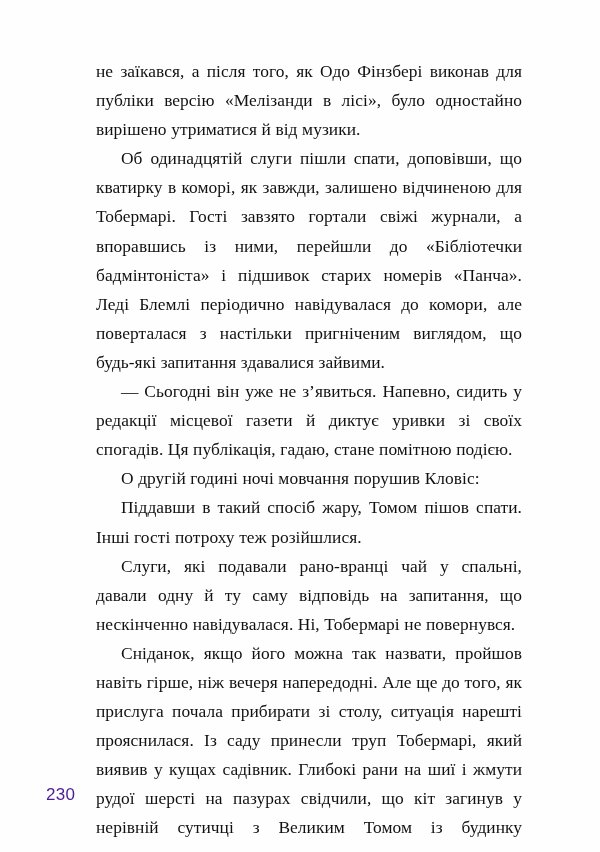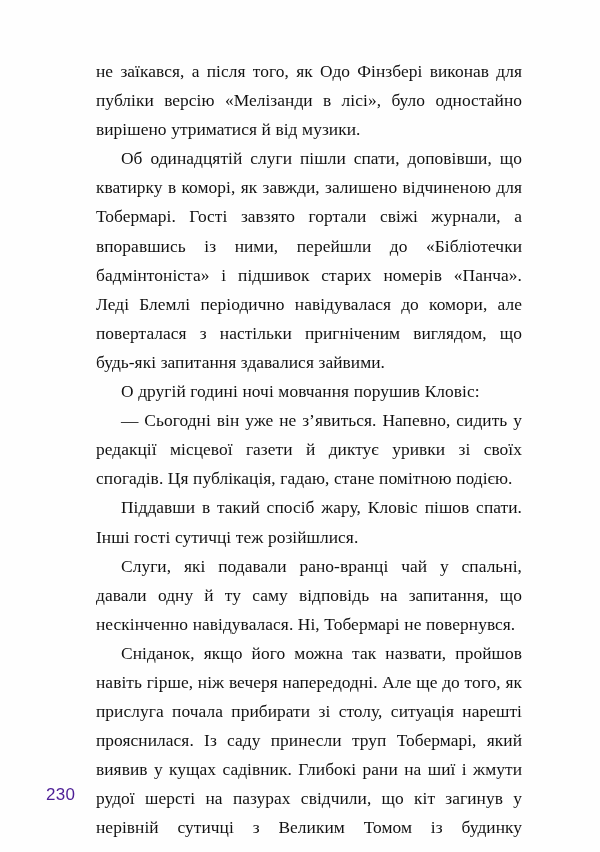--- a/index.html
+++ b/index.html
@@ -65,25 +65,25 @@
 <body>
 
 <div class="page">
 
   <div class="text-column">
 
     <p class="para continuation">не заїкався, а після того, як Одо Фінзбері виконав для публіки версію «Мелізанди в лісі», було одностайно вирішено утриматися й від музики.</p>
 
     <p class="para">Об одинадцятій слуги пішли спати, доповівши, що кватирку в коморі, як завжди, залишено відчиненою для Тобермарі. Гості завзято гортали свіжі журнали, а впоравшись із ними, перейшли до «Бібліотечки бадмінтоніста» і підшивок старих номерів «Панча». Леді Блемлі періодично навідувалася до комори, але поверталася з настільки пригніченим виглядом, що будь-які запитання здавалися зайвими.</p>
 
+    <p class="para">— Сьогодні він уже не з’явиться. Напевно, сидить у редакції місцевої газети й диктує уривки зі своїх спогадів. Ця публікація, гадаю, стане помітною подією.</p>
+
     <p class="para">О другій годині ночі мовчання порушив Кловіс:</p>
 
-    <p class="para">— Сьогодні він уже не з’явиться. Напевно, сидить у редакції місцевої газети й диктує уривки зі своїх спогадів. Ця публікація, гадаю, стане помітною подією.</p>
-
-    <p class="para">Піддавши в такий спосіб жару, Кловіс пішов спати. Інші гості сутичці теж розійшлися.</p>
+    <p class="para">Піддавши в такий спосіб жару, Томом пішов спати. Інші гості потроху теж розійшлися.</p>
 
     <p class="para">Слуги, які подавали рано-вранці чай у спальні, давали одну й ту саму відповідь на запитання, що нескінченно навідувалася. Ні, Тобермарі не повернувся.</p>
 
     <p class="para">Сніданок, якщо його можна так назвати, пройшов навіть гірше, ніж вечеря напередодні. Але ще до того, як прислуга почала прибирати зі столу, ситуація нарешті прояснилася. Із саду принесли труп Тобермарі, який виявив у кущах садівник. Глибокі рани на шиї і жмути рудої шерсті на пазурах свідчили, що кіт загинув у нерівній сутичці з Великим Томом із будинку священика.</p>
 
   </div>
 
   <div class="folio">230</div>
 
 </div>

